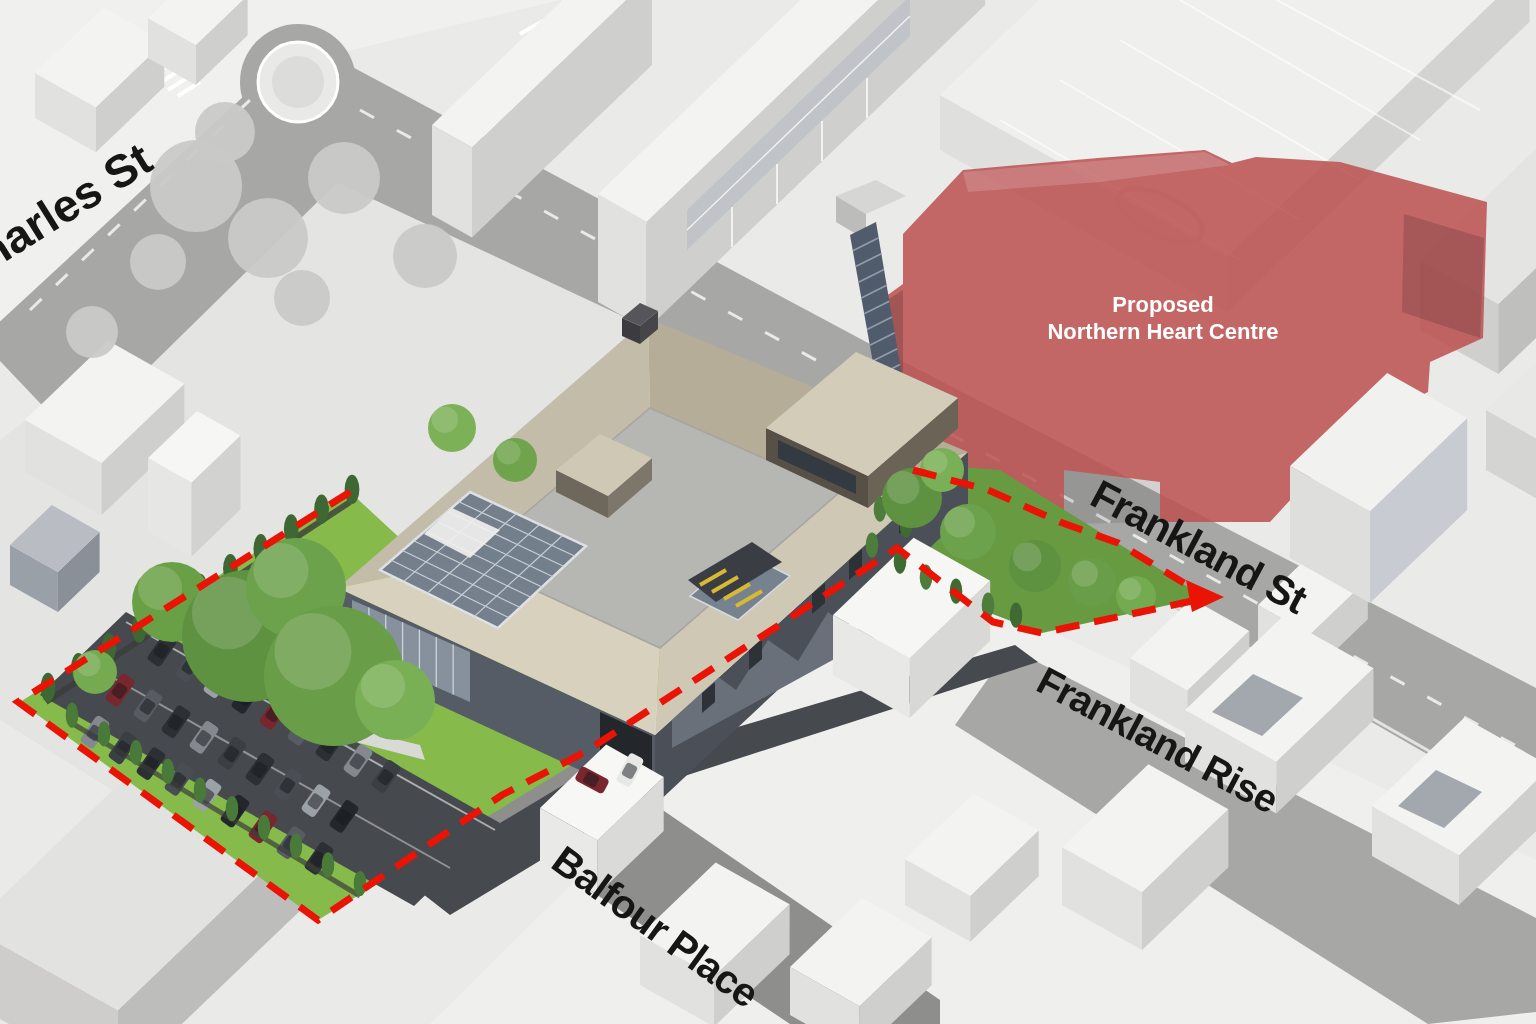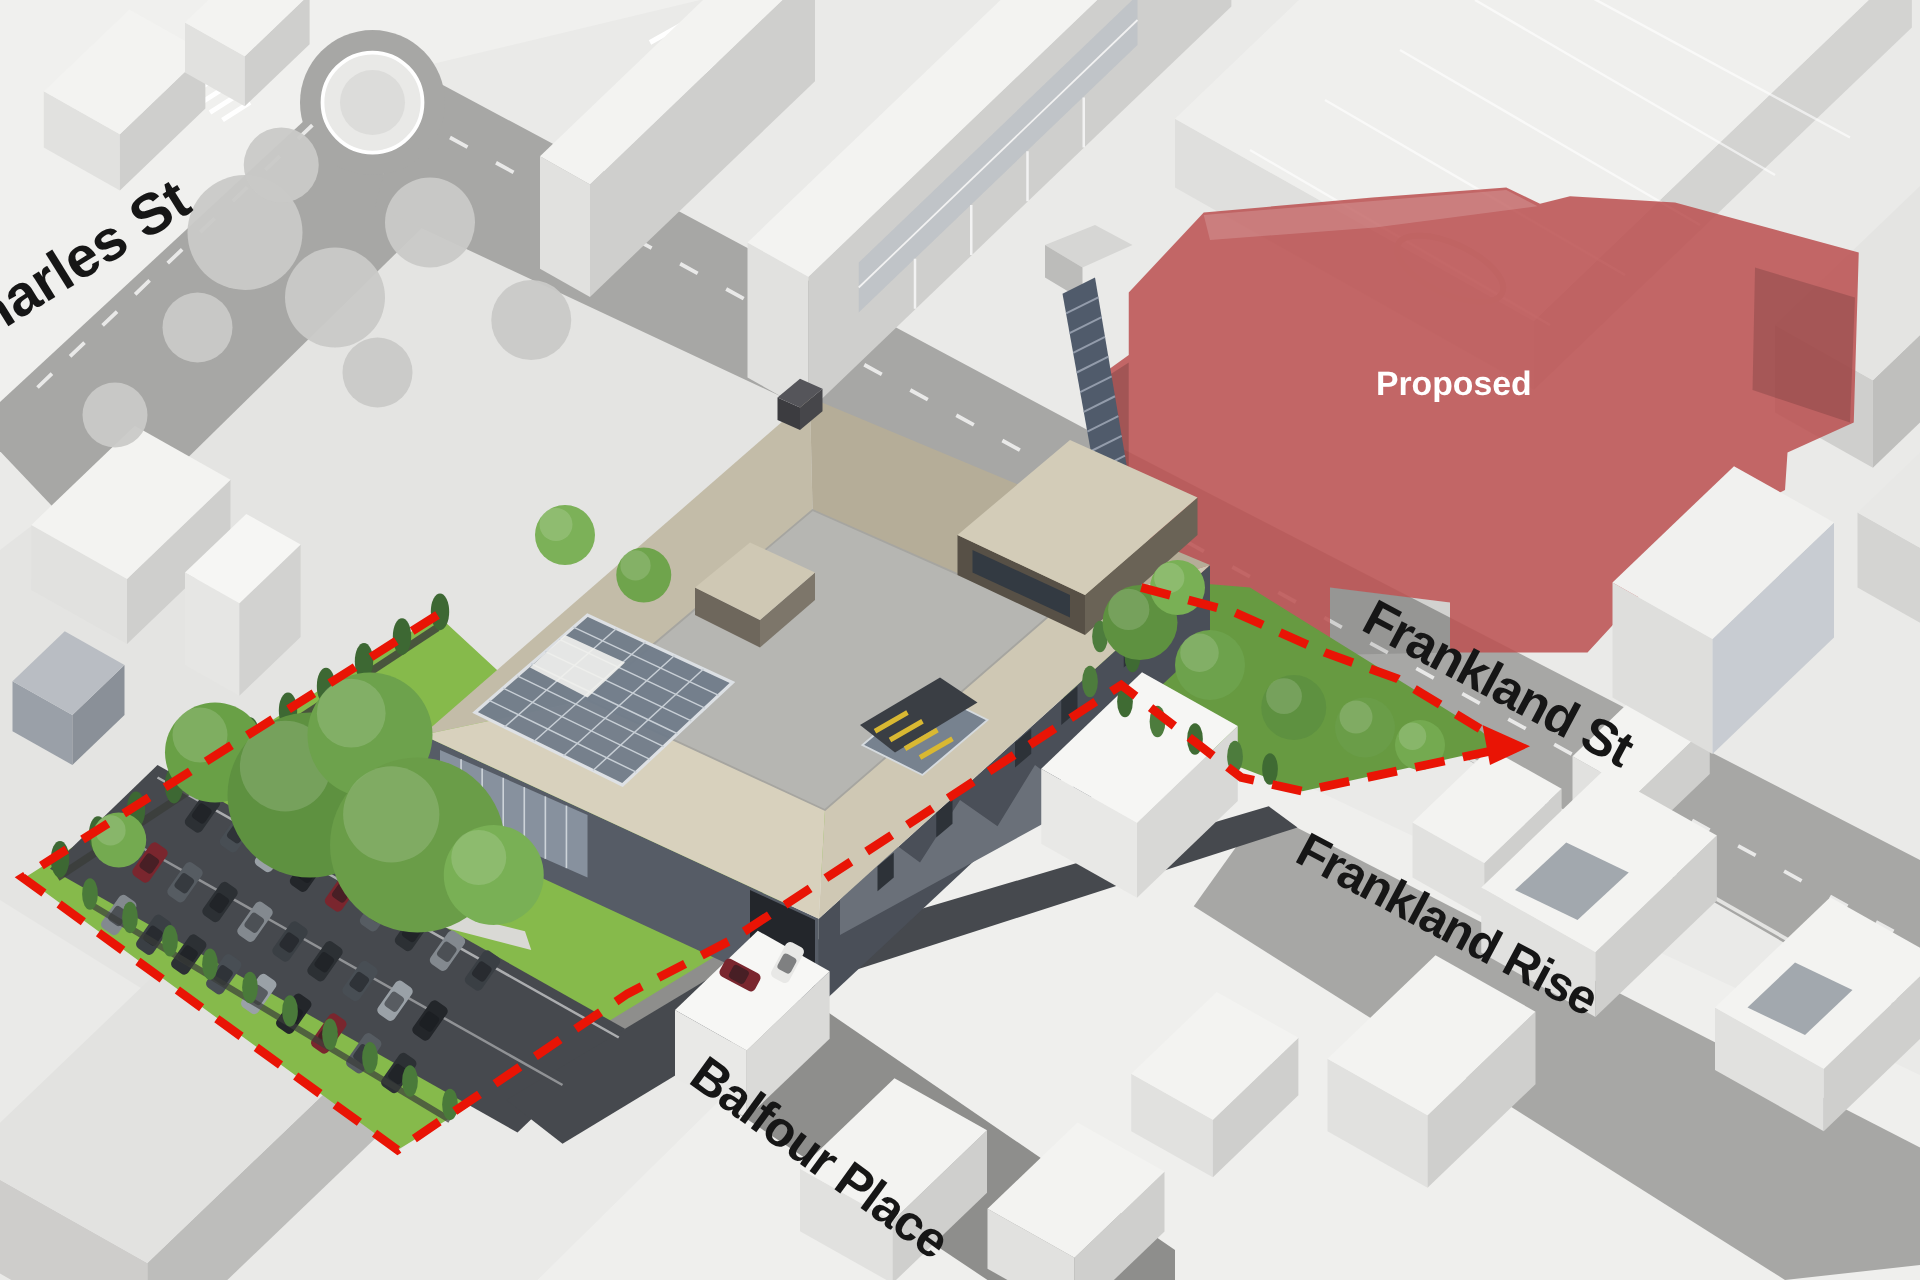--- a/index.html
+++ b/index.html
@@ -6,21 +6,21 @@
   #stage{position:relative;width:1536px;height:1024px;overflow:hidden;
          background:#eaeae8;font-family:"Liberation Sans",sans-serif;}
   #scene{position:absolute;left:0;top:0;}
   .lbl{position:absolute;font-weight:bold;color:#161616;white-space:nowrap;
        transform-origin:0 50%;letter-spacing:0px;user-select:none;}
   .lbl-charles{left:-46px;top:248px;font-size:46px;transform:rotate(-32deg);}
   .lbl-frank-st{left:1094px;top:468px;font-size:41px;transform:rotate(28deg);letter-spacing:-1px;}
   .lbl-frank-rise{left:1040px;top:656px;font-size:39px;transform:rotate(28deg);letter-spacing:-1px;}
   .lbl-balfour{left:557px;top:833px;font-size:40px;transform:rotate(36deg);letter-spacing:-1px;}
   .overlay-lbl{position:absolute;left:1003px;top:291px;width:320px;text-align:center;
-       color:#ffffff;font-weight:bold;font-size:27px;line-height:1.24;user-select:none;}
+       color:#ffffff;font-weight:bold;font-size:22px;line-height:1.24;user-select:none;}
   .red-mass{fill:var(--c-red,#bc5353);opacity:.88;}
   .boundary{stroke:var(--c-bred,#e91405);stroke-width:7;fill:none;stroke-dasharray:24 15;}
   .lawn{fill:var(--c-lawn,#86ba4b);}
   .garden{fill:var(--c-garden,#679a41);}
   .asphalt{fill:var(--c-asphalt,#46494e);}
   .road{fill:var(--c-road,#a7a7a5);}
   .roaddark{fill:var(--c-roaddark,#8e8e8c);}
   .rooftaupe{fill:var(--c-roof,#cfc8b4);}
   .wall{fill:var(--c-wall,#565c66);}
 </style>
@@ -547,14 +547,15 @@
     <polygon points="1224,597 1186,580 1192,612" fill="#e91405"></polygon>
   </g>
 </svg>
 
   <div class="lbl lbl-charles">Charles St</div>
   <div class="lbl lbl-frank-st">Frankland St</div>
   <div class="lbl lbl-frank-rise">Frankland Rise</div>
   <div class="lbl lbl-balfour">Balfour Place</div>
   <div class="overlay-lbl">
     <div>Proposed</div>
+    <div>Northern Heart Centre</div>
   </div>
 </div>
 
 </body></html>

